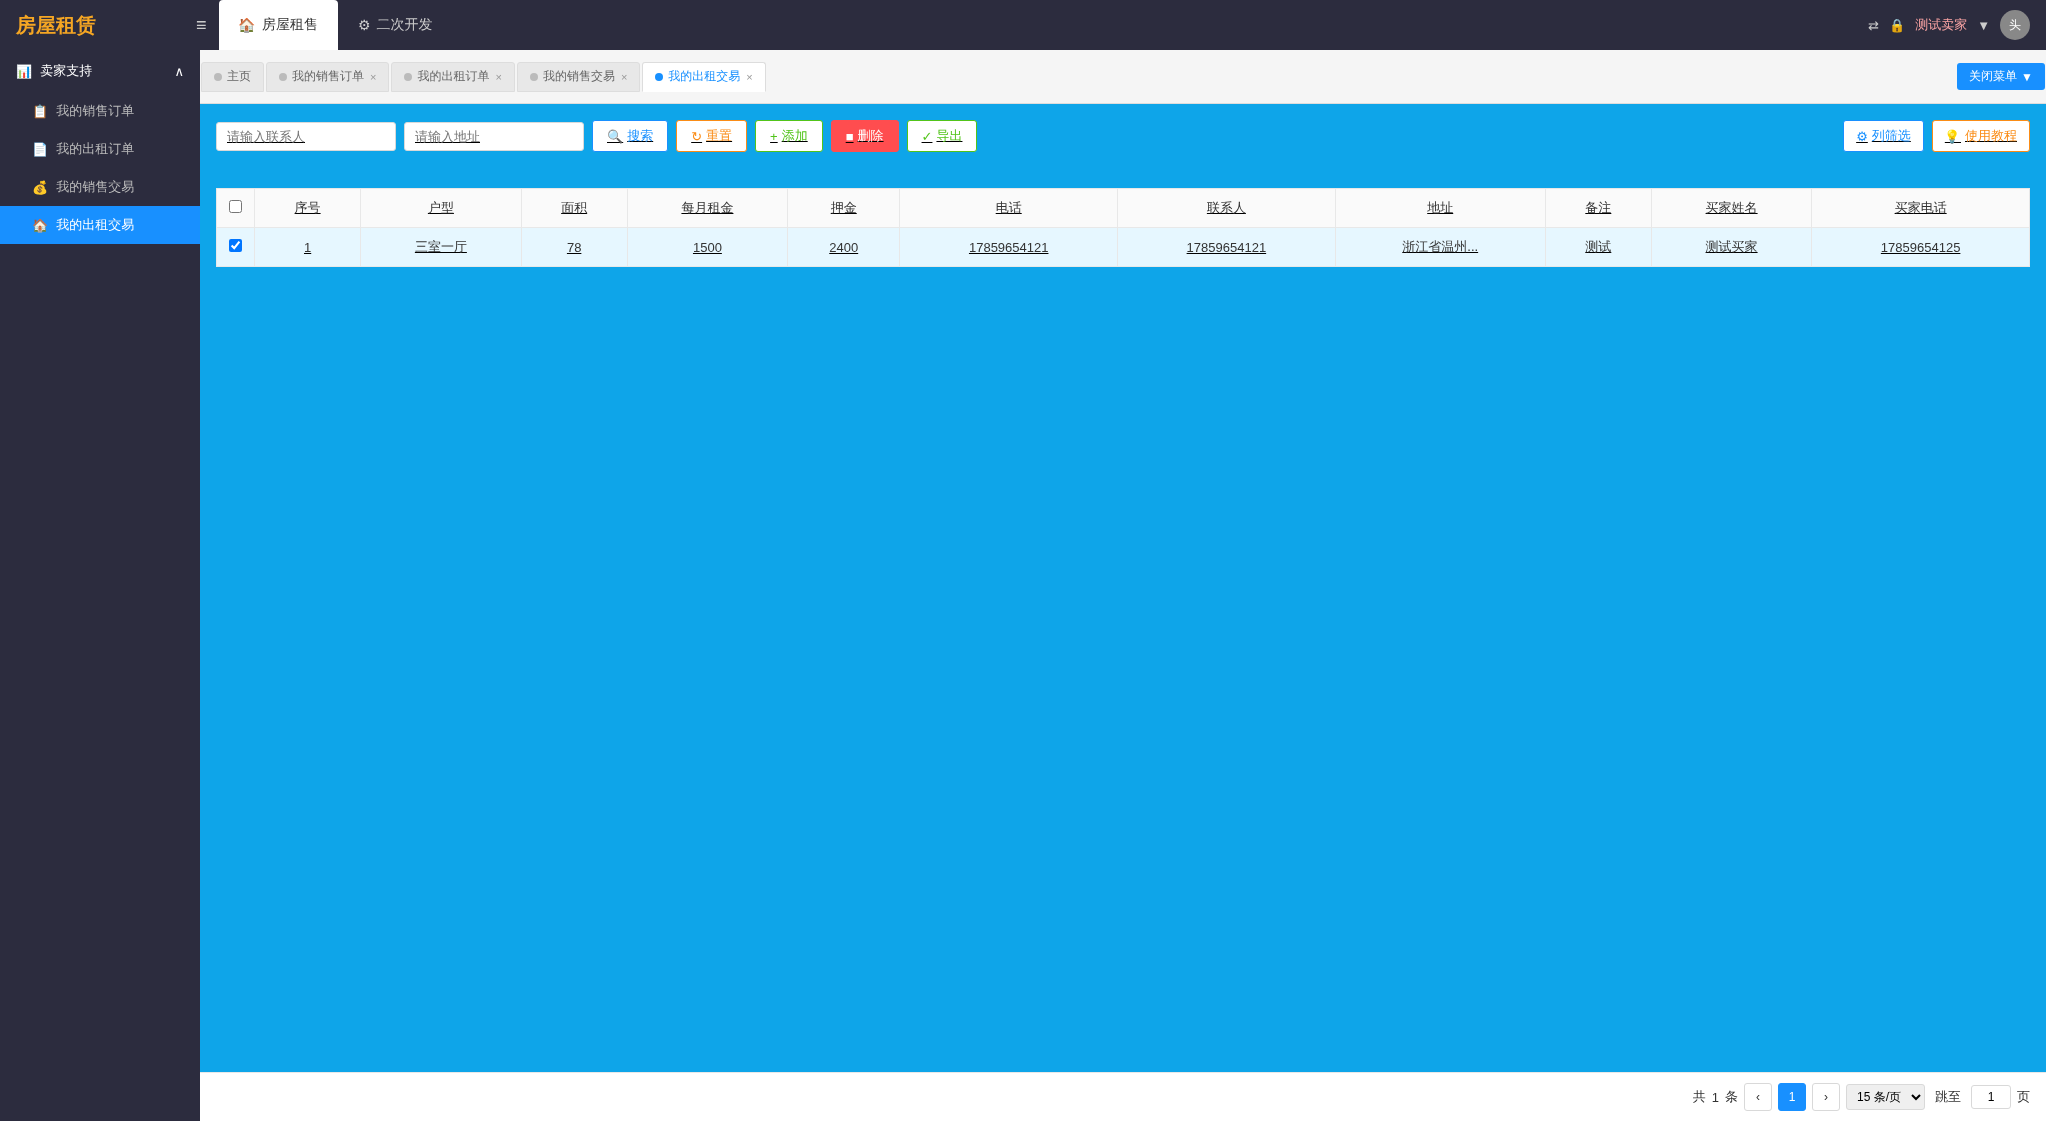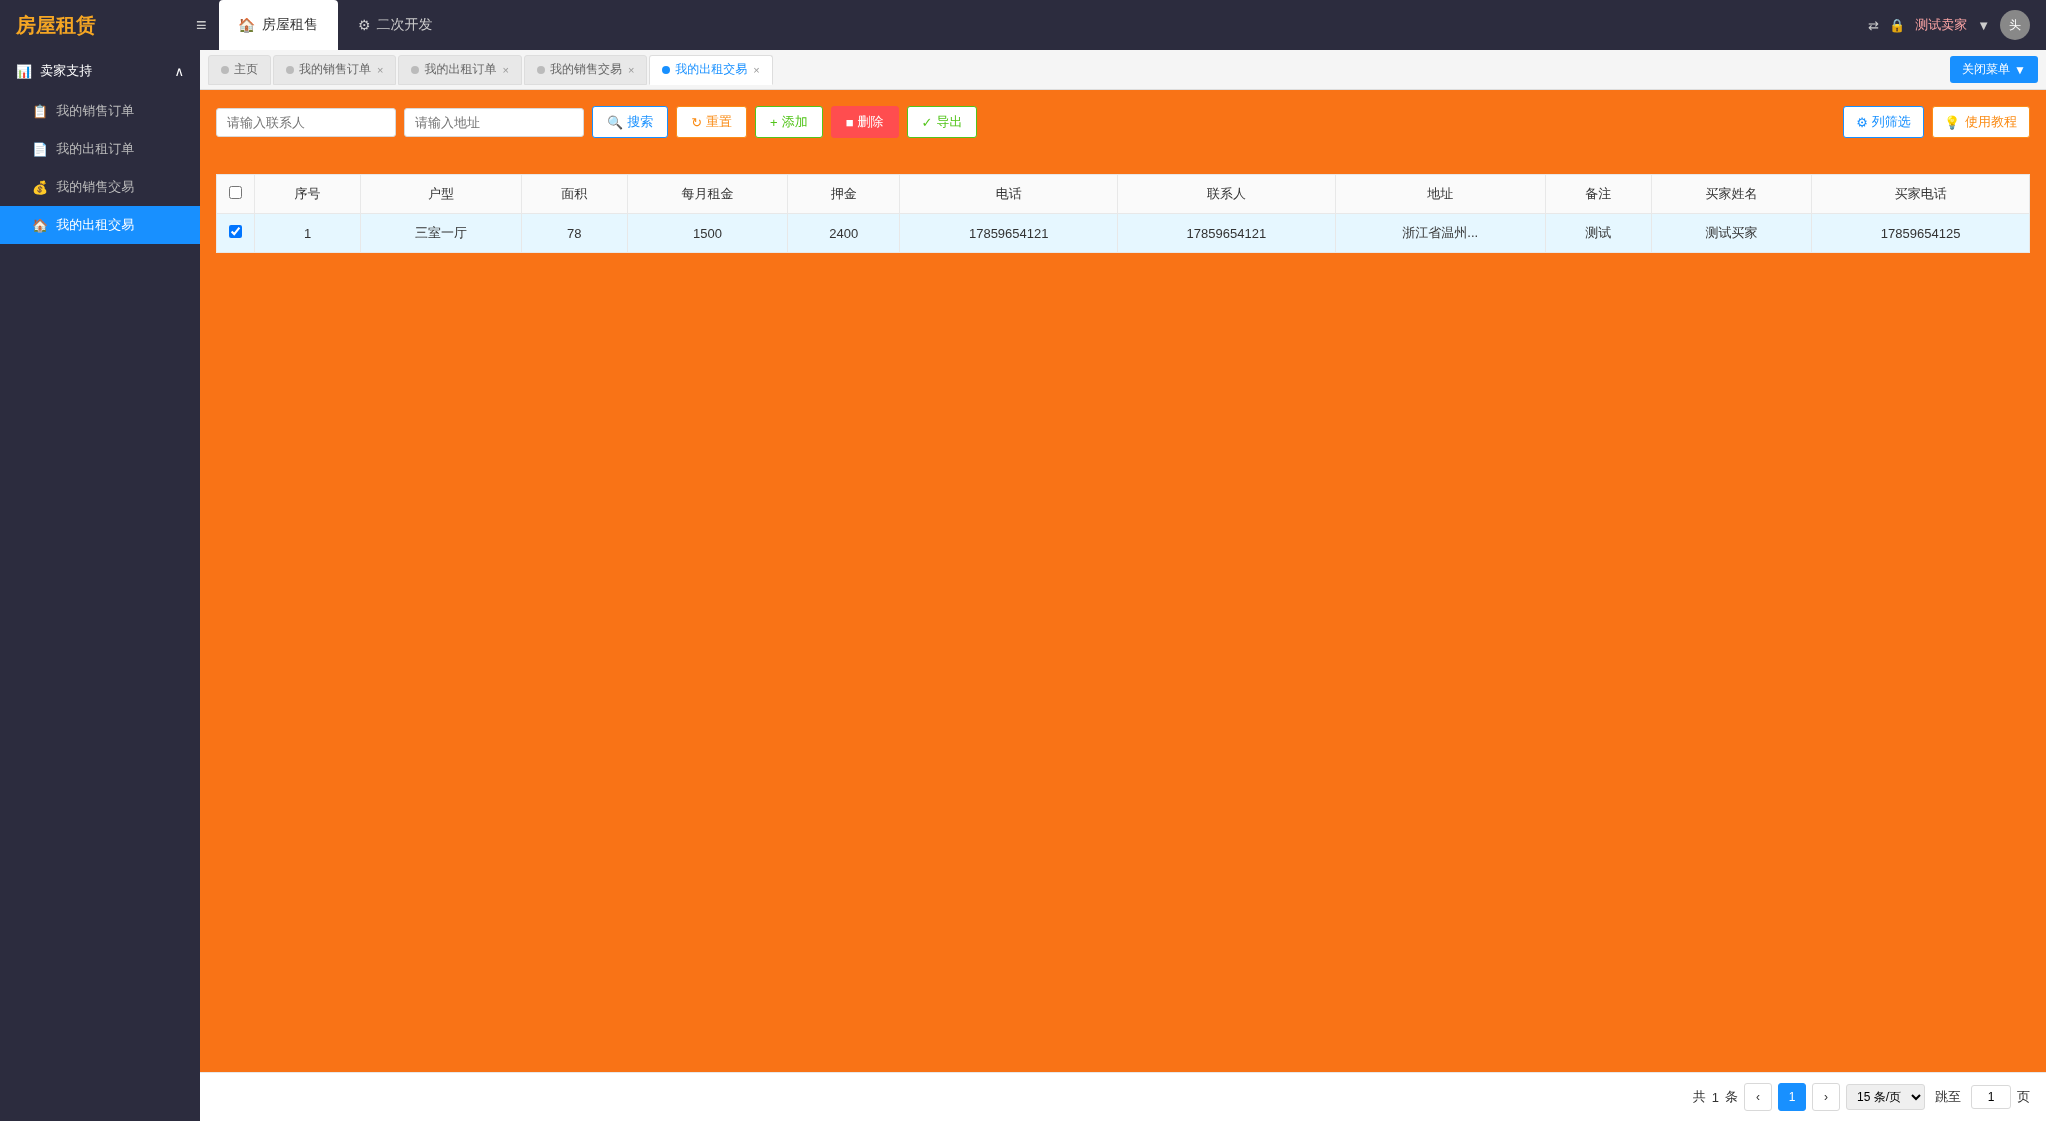--- a/index.html
+++ b/index.html
@@ -4,22 +4,22 @@
   <style>
     * { box-sizing: border-box; margin: 0; padding: 0; }
     body { font-family: 'Microsoft YaHei', '微软雅黑', Arial, sans-serif; font-size: 13px; background: #f0f2f5; }
 
     
     .app-wrapper { display: flex; flex-direction: column; height: 100vh; overflow: hidden; }
     .header { display: flex; align-items: center; background: #2c2c3e; height: 50px; padding: 16px 16px; flex-shrink: 0; }
     .main-body { display: flex; flex: 1; overflow: hidden; }
     .sidebar { width: 200px; background: #2c2c3e; flex-shrink: 0; overflow-y: auto; }
     .content-area { flex: 1; display: flex; flex-direction: column; overflow: hidden; }
-    .tab-bar { background: #f5f5f5; border-bottom: 1px solid #ddd; display: flex; align-items: center; height: 40px; padding: 0 8px; flex-shrink: 0; }
-    .main-content { flex: 1; background: #f97316; overflow: auto; padding: 16px; }
+    .tab-bar { background: #f5f5f5; border-bottom: 1px solid #ddd; display: flex; align-items: center; height: 54px; padding: 0 1px; flex-shrink: 0; }
+    .main-content { flex: 1; background: #0ea5e9; overflow: auto; padding: 16px; text-decoration: underline; }
     .footer { background: #fff; padding: 10px 16px; display: flex; justify-content: flex-end; align-items: center; border-top: 1px solid #e8e8e8; flex-shrink: 0; }
 
     
     .app-logo { color: #f5a623; font-size: 20px; font-weight: bold; flex: 0 0 auto; width: 180px; }
     .header-nav { display: flex; align-items: center; flex: 1; }
     .header-menu-btn { color: #ccc; background: none; border: none; cursor: pointer; font-size: 18px; margin-right: 12px; }
     .nav-tabs { display: flex; align-items: center; height: 50px; }
     .nav-tab { display: flex; align-items: center; height: 50px; padding: 0 20px; color: #ccc; cursor: pointer; font-size: 14px; position: relative; }
     .nav-tab.active { background: #fff; color: #333; border-radius: 4px 4px 0 0; }
     .nav-tab-icon { margin-right: 6px; }

